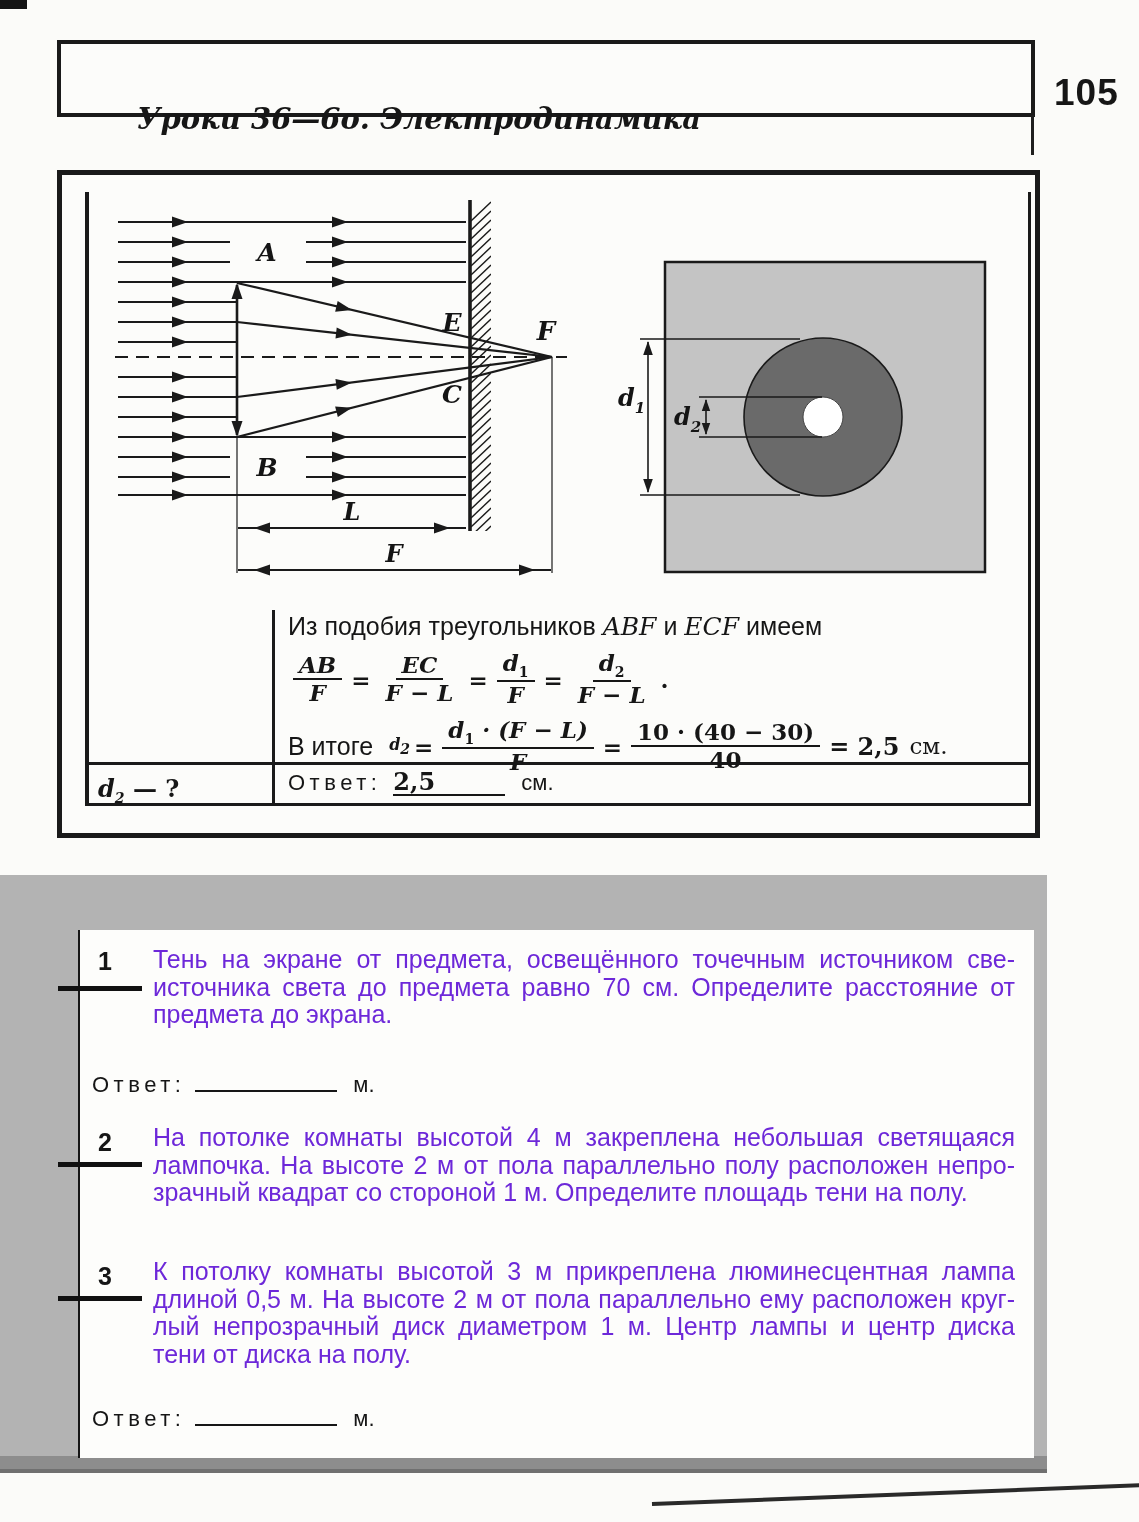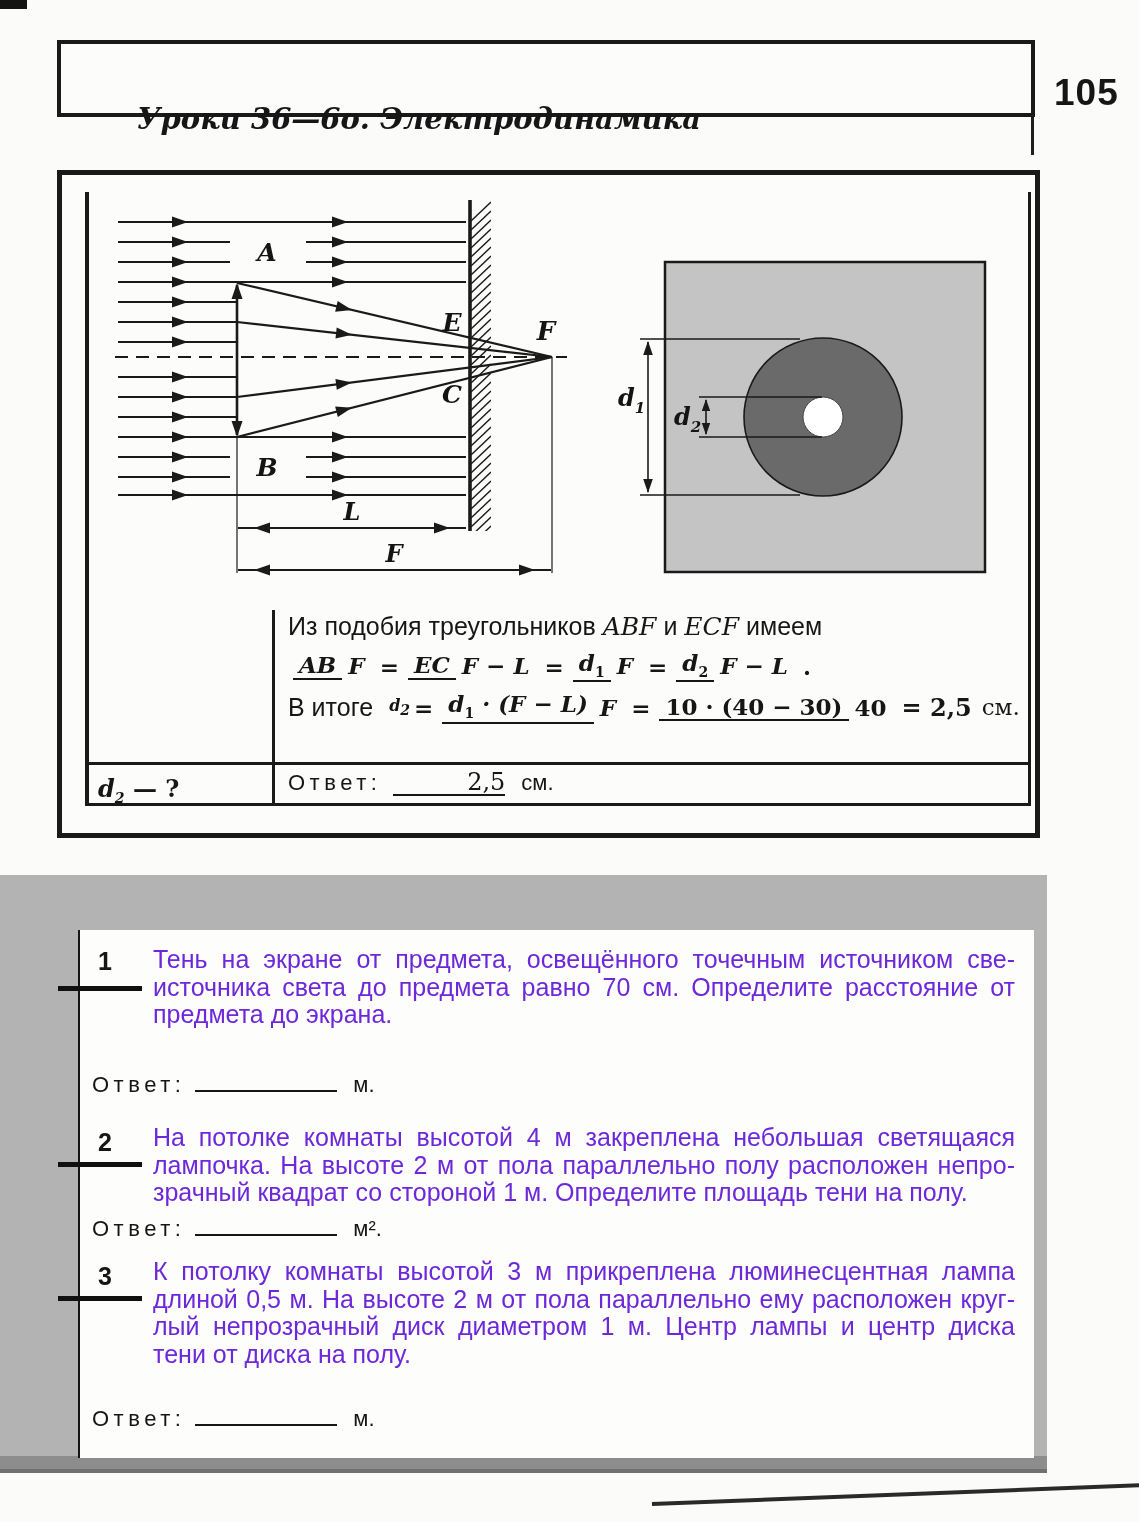--- a/index.html
+++ b/index.html
@@ -18,38 +18,38 @@
   
   .figure-box{position:absolute;left:57px;top:170px;width:983px;height:668px;
               border:5px solid #1a1a1a;box-sizing:border-box;background:#fcfcfa;}
   .tline{position:absolute;background:#1a1a1a;}
   .fig-svg{position:absolute;left:85px;top:192px;}
 
   .solution{position:absolute;left:288px;top:612px;width:730px;}
   .sol-intro{font-size:25px;white-space:nowrap;}
   .sol-intro .var{font-family:"DejaVu Serif",serif;font-style:italic;}
   .eqrow{display:flex;align-items:center;margin-top:9px;white-space:nowrap;}
-  .frac{display:inline-flex;flex-direction:row;align-items:center;
+  .frac{display:inline-flex;flex-direction:column;align-items:center;
         font-family:"DejaVu Serif",serif;font-weight:bold;font-size:23px;line-height:1.12;margin:0 5px;justify-content:space-between;}
   .frac .num{padding:0 6px;border-bottom:2.2px solid #161616;text-align:center;}
   .frac .den{padding:0 6px;text-align:center;}
   .frac i, .mi{font-family:"DejaVu Serif",serif;font-style:italic;font-weight:bold;}
   .frac sub, .mi sub{font-size:14px;}
   .eqsign{font-family:"DejaVu Serif",serif;font-weight:bold;font-size:23px;margin:0 4px;}
   .sol-prefix{font-size:25px;margin-right:16px;font-family:"Liberation Sans",sans-serif;font-weight:normal;}
   .sol-result{font-family:"DejaVu Serif",serif;font-weight:bold;font-size:24px;margin-left:4px;}
   .sol-unit{font-family:"DejaVu Serif",serif;font-size:23px;margin-left:10px;}
 
   .fig-unknown{position:absolute;left:98px;top:774px;font-family:"DejaVu Serif",serif;
                font-style:italic;font-weight:bold;font-size:24px;white-space:nowrap;}
   .fig-unknown sub{font-size:14px;}
   .fig-answer{position:absolute;left:288px;top:770px;font-size:22px;white-space:nowrap;}
   .alabel{letter-spacing:4.5px;}
-  .fblank{display:inline-block;min-width:112px;text-align:right;border-bottom:2.5px solid #161616;
-          margin-left:12px;font-family:"DejaVu Serif",serif;font-weight:normal;font-size:24px;line-height:1;}
+  .fblank{display:inline-block;min-width:112px;text-align:left;border-bottom:2.5px solid #161616;
+          margin-left:12px;font-family:"DejaVu Serif",serif;font-weight:bold;font-size:24px;line-height:1;}
   .funit{margin-left:16px;}
 
   
   .panel{position:absolute;left:0;top:875px;width:1047px;height:598px;background:#b3b3b3;}
   .panel::after{content:"";position:absolute;left:0;bottom:0;width:100%;height:13px;
                 background:#8d8d8d;border-bottom:4px solid #707070;}
   .section-heading{position:absolute;left:78px;top:882px;font-size:29px;font-weight:bold;
                    letter-spacing:0.5px;white-space:nowrap;}
   .white-box{position:absolute;left:78px;top:930px;width:954px;height:528px;
              background:#fdfdfb;border-left:2px solid #161616;}
@@ -304,23 +304,20 @@
     <span class="alabel">Ответ:</span><span class="blank"></span><span class="aunit">м.</span>
   </div>
 
   <div class="pnum" style="left:98px;top:1128px;">2</div>
   <div class="pbar" style="top:1162px;"></div>
   <div class="ptext" style="top:1124px;">
     <div>На потолке комнаты высотой 4 м закреплена небольшая светящаяся</div>
     <div>лампочка. На высоте 2 м от пола параллельно полу расположен непро-</div>
     <div>зрачный квадрат со стороной 1 м. Определите площадь тени на полу.</div>
   </div>
-  <div class="ans" style="top:1212px;">
-    <span class="alabel">Ответ:</span><span class="blank"></span><span class="aunit">м².</span>
-  </div>
 
   <div class="pnum" style="left:98px;top:1262px;">3</div>
   <div class="pbar" style="top:1296px;"></div>
   <div class="ptext" style="top:1258px;">
     <div>К потолку комнаты высотой 3 м прикреплена люминесцентная лампа</div>
     <div>длиной 0,5 м. На высоте 2 м от пола параллельно ему расположен круг-</div>
     <div>лый непрозрачный диск диаметром 1 м. Центр лампы и центр диска</div>
     <div>тени от диска на полу.</div>
   </div>
   <div class="ans" style="top:1402px;">

